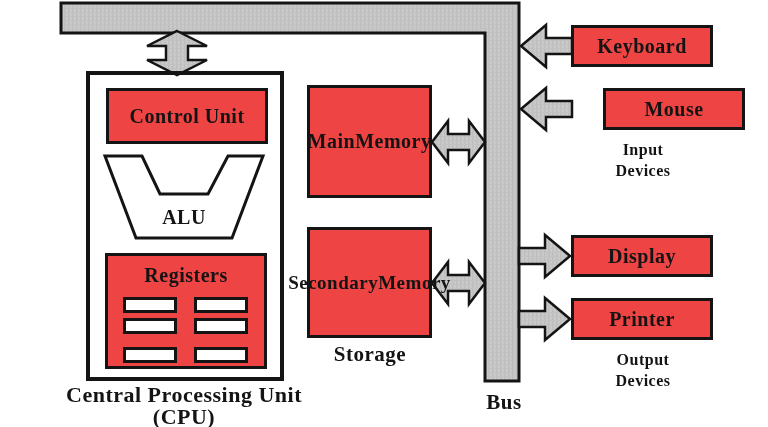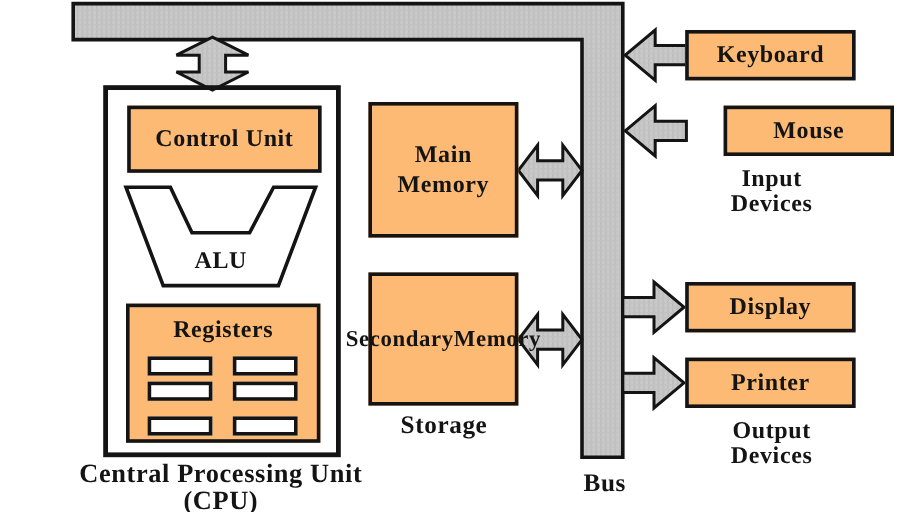--- a/index.html
+++ b/index.html
@@ -8,49 +8,49 @@
     width:768px;height:427px;
     background:#ffffff;
     font-family:"Liberation Serif","DejaVu Serif",serif;
     font-weight:bold;
     color:#141414;
     overflow:hidden;
   }
   #wires{position:absolute;left:0;top:0;width:768px;height:427px;}
   .box{
     position:absolute;
-    background:#fdba74;
+    background:#ef4444;
     border:3px solid #141414;
     display:flex;align-items:center;justify-content:center;
     text-align:center;
     font-size:20px;
     letter-spacing:0.5px;
     box-sizing:border-box;
     line-height:25px;
   }
   #cpu-box{left:86px;top:71px;width:198px;height:310px;border-width:4px;background:transparent;}
   #control-unit-box{left:106px;top:88px;width:162px;height:56px;}
   #registers-box{left:105px;top:253px;width:162px;height:116px;display:block;}
   #registers-title{text-align:center;margin-top:7px;font-size:20px;}
   .register-slot{
     position:absolute;width:54px;height:16px;
     border:3px solid #141414;background:#ffffff;box-sizing:border-box;
   }
   .slot-c1{left:15px;} .slot-c2{left:86px;}
   .slot-r1{top:41px;} .slot-r2{top:62px;} .slot-r3{top:91px;}
   #alu-label{position:absolute;left:134px;top:206px;width:100px;text-align:center;font-size:20px;letter-spacing:0.5px;}
-  #main-memory-box{left:307px;top:85px;width:125px;height:113px;flex-direction:column;}
+  #main-memory-box{left:307px;top:85px;width:125px;height:113px;flex-direction:row;}
   #secondary-memory-box{left:307px;top:227px;width:125px;height:111px;flex-direction:row;font-size:19px;}
   #keyboard-box{left:571px;top:25px;width:142px;height:42px;}
   #mouse-box{left:571px;top:88px;width:142px;height:42px;margin-left:32px;}
   #display-box{left:571px;top:235px;width:142px;height:42px;}
   #printer-box{left:571px;top:298px;width:142px;height:42px;}
   .caption{
     position:absolute;text-align:center;
-    font-size:20px;line-height:21px;letter-spacing:0.5px;
+    font-size:16px;line-height:21px;letter-spacing:0.5px;
   }
   #cpu-caption{left:24px;top:384px;width:320px;font-size:22px;line-height:22px;}
   #storage-caption{left:308px;top:344px;width:124px;font-size:21px;}
   #input-caption{left:573px;top:139px;width:140px;}
   #output-caption{left:573px;top:349px;width:140px;}
   #bus-caption{left:464px;top:392px;width:80px;font-size:21px;}
 </style>
 </head>
 <body>
 

